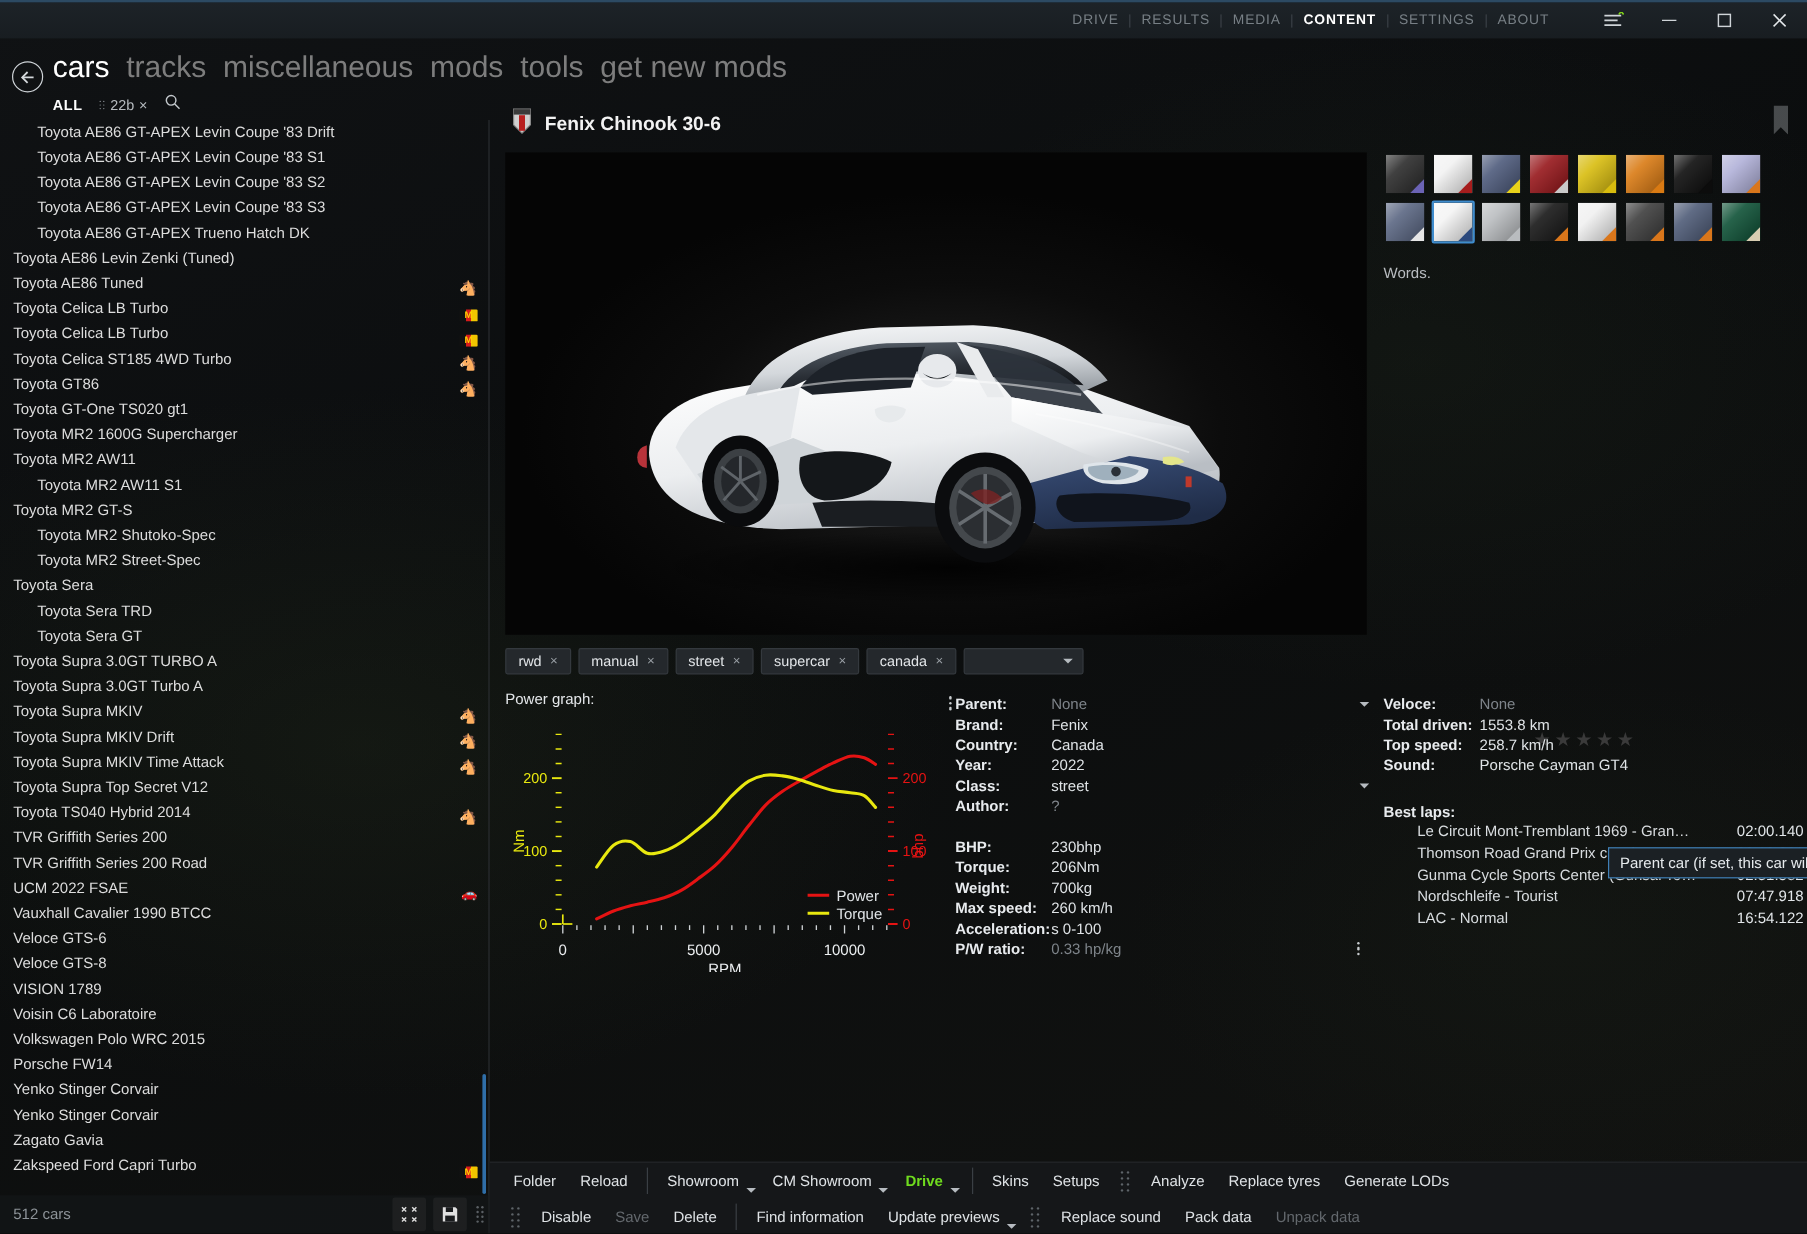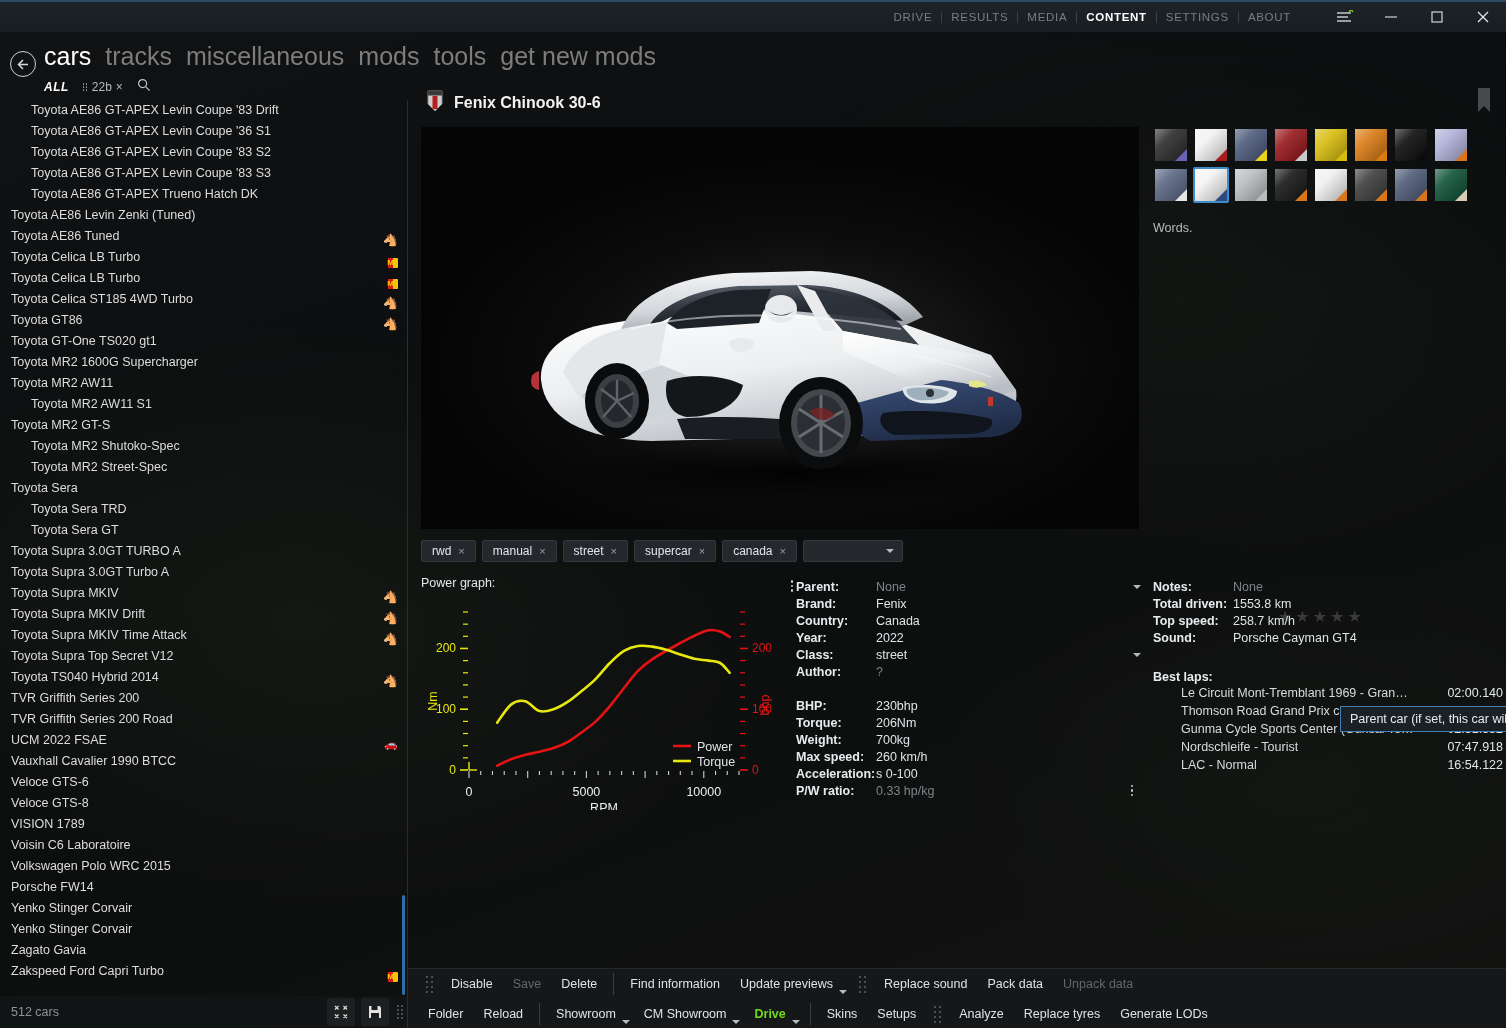--- a/index.html
+++ b/index.html
@@ -51,21 +51,21 @@
   #navrow {
     position: absolute; left: 44px; top: 10px;
     display: flex; align-items: baseline; gap: 14px;
   }
   .nav-item { font-size: 25px; color: #7d7d7d; cursor: pointer; font-weight: 300; }
   .nav-item.active { color: #ffffff; }
   #filterrow {
     position: absolute; left: 44px; top: 46px;
     display: flex; align-items: center; gap: 14px;
   }
-  .filter-all { font-size: 12px; font-weight: bold; color: #ffffff; letter-spacing: .5px; cursor: pointer; font-style: italic; }
+  .filter-all { font-size: 12px; font-weight: bold; color: #ffffff; letter-spacing: .5px; cursor: pointer; }
   .filter-chip { display: flex; align-items: center; gap: 4px; font-size: 12px; color: #b6bbbf; cursor: pointer; }
   .grip { display: inline-block; width: 5px; height: 10px; position: relative; }
   .grip i { position: absolute; width: 1.6px; height: 1.6px; background: #9aa0a5; border-radius: 50%; }
 
   
   #leftlist {
     position: absolute; left: 0; top: 100px; width: 408px; height: 896px;
     overflow: hidden;
   }
   .car-row {
@@ -284,21 +284,21 @@
         <svg width="14" height="14" viewBox="0 0 14 14">
           <circle cx="5.6" cy="5.6" r="4" fill="none" stroke="#c3c8cc" stroke-width="1.2"></circle>
           <line x1="8.6" y1="8.6" x2="12.6" y2="12.6" stroke="#c3c8cc" stroke-width="1.2"></line>
         </svg>
       </span>
     </div>
   </div>
 
   <div id="leftlist">
       <div class="car-row child"><span>Toyota AE86 GT-APEX Levin Coupe '83 Drift</span></div>
-      <div class="car-row child"><span>Toyota AE86 GT-APEX Levin Coupe '36 S1</span></div>
+      <div class="car-row child"><span>Toyota AE86 GT-APEX Levin Coupe '83 S1</span></div>
       <div class="car-row child"><span>Toyota AE86 GT-APEX Levin Coupe '83 S2</span></div>
       <div class="car-row child"><span>Toyota AE86 GT-APEX Levin Coupe '83 S3</span></div>
       <div class="car-row child"><span>Toyota AE86 GT-APEX Trueno Hatch DK</span></div>
       <div class="car-row"><span>Toyota AE86 Levin Zenki (Tuned)</span></div>
       <div class="car-row"><span>Toyota AE86 Tuned</span><span class="badge"><span class="ico-horse">🐴</span></span></div>
       <div class="car-row"><span>Toyota Celica LB Turbo</span><span class="badge"><span class="flag-de">M</span></span></div>
       <div class="car-row"><span>Toyota Celica LB Turbo</span><span class="badge"><span class="flag-de">M</span></span></div>
       <div class="car-row"><span>Toyota Celica ST185 4WD Turbo</span><span class="badge"><span class="ico-horse">🐴</span></span></div>
       <div class="car-row"><span>Toyota GT86</span><span class="badge"><span class="ico-horse">🐴</span></span></div>
       <div class="car-row"><span>Toyota GT-One TS020 gt1</span></div>
@@ -754,21 +754,21 @@
       <div id="specs-kebab" class="kebab">
           <i></i>
           <i></i>
           <i></i>
         </div>
     </div>
 
     <div id="specs2">
       <div id="details-rows">
           <div class="spec-row">
-            <span class="spec-k">Notes:</span>
+            <span class="spec-k">Veloce:</span>
             <span class="spec-v dimv">None</span>
           </div>
           <div class="spec-row">
             <span class="spec-k">Total driven:</span>
             <span class="spec-v">1553.8 km</span>
           </div>
           <div class="spec-row">
             <span class="spec-k">Top speed:</span>
             <span class="spec-v">258.7 km/h</span>
           </div>
@@ -802,52 +802,20 @@
         </div>
     </div>
 
     <div id="tooltip">
       <span>Parent car (if set, this car will be a tuned version of it)</span>
     </div>
 
   </div>
 
   <div id="bottombar">
-    <div class="bb-row" id="bbrow2">
-        <div class="bb-grip">
-          <i></i>
-          <i></i>
-          <i></i>
-          <i></i>
-          <i></i>
-          <i></i>
-          <i></i>
-          <i></i>
-        </div>
-        <div class="bb-item">Disable</div>
-        <div class="bb-item disabled">Save</div>
-        <div class="bb-item">Delete</div>
-        <div class="bb-vsep"></div>
-        <div class="bb-item">Find information</div>
-        <div class="bb-item">Update previews</div>
-        <span class="caret bb-caret"></span>
-        <div class="bb-grip">
-          <i></i>
-          <i></i>
-          <i></i>
-          <i></i>
-          <i></i>
-          <i></i>
-          <i></i>
-          <i></i>
-        </div>
-        <div class="bb-item">Replace sound</div>
-        <div class="bb-item">Pack data</div>
-        <div class="bb-item disabled">Unpack data</div>
-      </div>
     <div class="bb-row" id="bbrow1">
         <div class="bb-item">Folder</div>
         <div class="bb-item">Reload</div>
         <div class="bb-vsep"></div>
         <div class="bb-item">Showroom</div>
         <span class="caret bb-caret"></span>
         <div class="bb-item">CM Showroom</div>
         <span class="caret bb-caret"></span>
         <div class="bb-item accent">Drive</div>
         <span class="caret bb-caret"></span>
@@ -861,15 +829,47 @@
           <i></i>
           <i></i>
           <i></i>
           <i></i>
           <i></i>
         </div>
         <div class="bb-item">Analyze</div>
         <div class="bb-item">Replace tyres</div>
         <div class="bb-item">Generate LODs</div>
       </div>
+    <div class="bb-row" id="bbrow2">
+        <div class="bb-grip">
+          <i></i>
+          <i></i>
+          <i></i>
+          <i></i>
+          <i></i>
+          <i></i>
+          <i></i>
+          <i></i>
+        </div>
+        <div class="bb-item">Disable</div>
+        <div class="bb-item disabled">Save</div>
+        <div class="bb-item">Delete</div>
+        <div class="bb-vsep"></div>
+        <div class="bb-item">Find information</div>
+        <div class="bb-item">Update previews</div>
+        <span class="caret bb-caret"></span>
+        <div class="bb-grip">
+          <i></i>
+          <i></i>
+          <i></i>
+          <i></i>
+          <i></i>
+          <i></i>
+          <i></i>
+          <i></i>
+        </div>
+        <div class="bb-item">Replace sound</div>
+        <div class="bb-item">Pack data</div>
+        <div class="bb-item disabled">Unpack data</div>
+      </div>
   </div>
 
 </div>
 
 </body></html>

